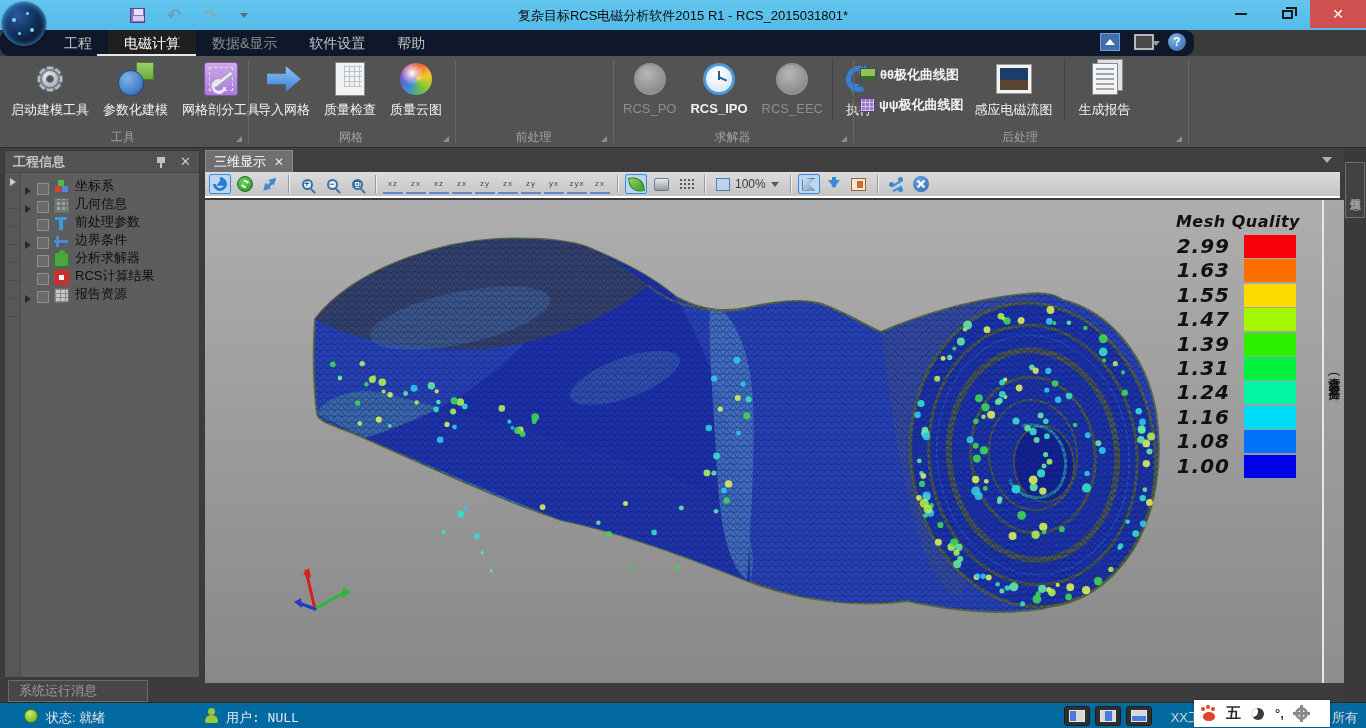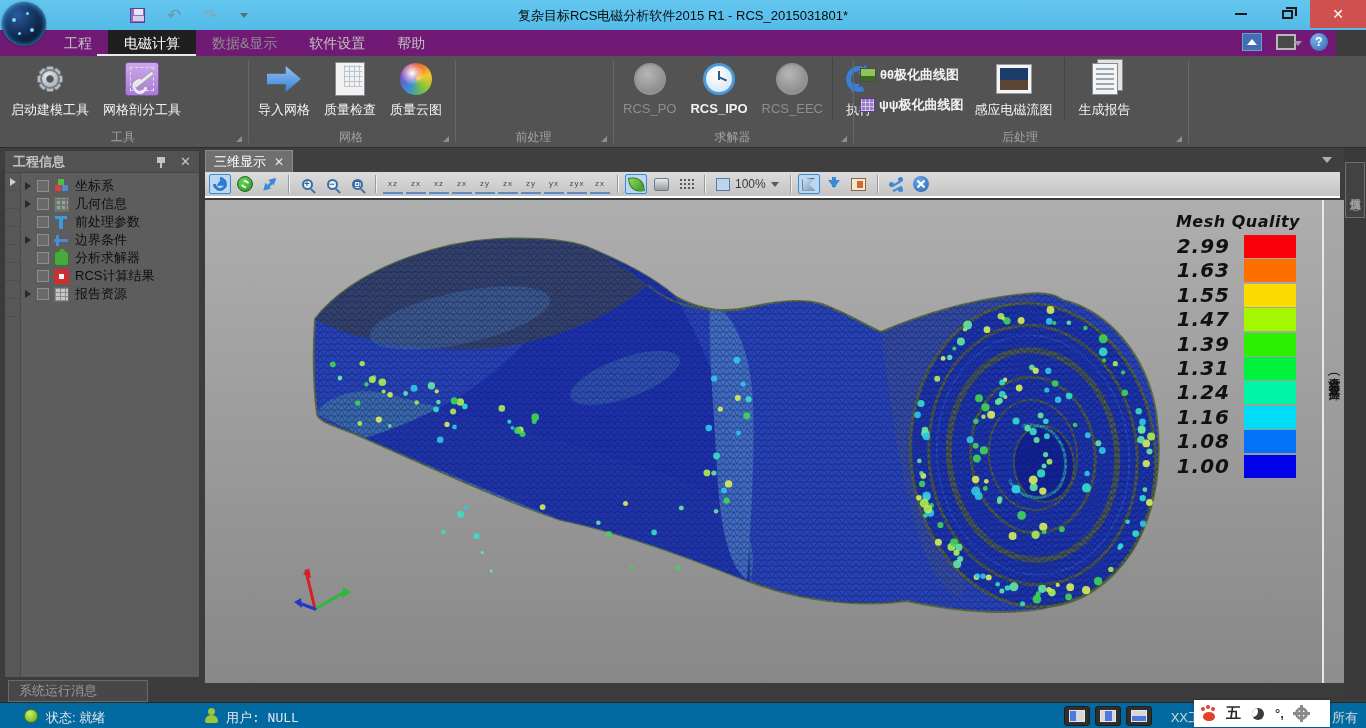--- a/index.html
+++ b/index.html
@@ -23,21 +23,21 @@
   .dd-tri { width:0; height:0; border-left:4px solid transparent; border-right:4px solid transparent; border-top:5px solid #57707c; }
   .title-text { position:absolute; left:0; right:0; top:7px; text-align:center; font-size:13px; color:#0b0b0b; }
   .win-btns { position:absolute; right:0; top:0; height:28px; display:flex; }
   .win-btn { width:46px; height:28px; display:flex; align-items:center; justify-content:center; color:#1a1a1a; }
   .min-bar { width:12px; height:2px; background:#1a1a1a; }
   .restore-ic { width:11px; height:9px; border:2px solid #1a1a1a; position:relative; background:transparent; }
   .restore-ic:before { content:''; position:absolute; left:2px; top:-5px; width:9px; height:7px; border:2px solid #1a1a1a; border-bottom:none; border-left:none; }
   .close-btn { width:56px; background:#d05050; color:#fff; font-size:14px; }
 
   
-  .menubar { position:absolute; left:0; top:30px; width:1336px; height:26px; background:#701a75; }
+  .menubar { position:absolute; left:0; top:30px; width:1194px; height:26px; background:#0f172a;border-radius:9px; }
   .menu-tabs { position:absolute; left:48px; top:0; height:26px; display:flex; }
   .menu-tab { padding:0 16px; height:26px; line-height:26px; font-size:14px; color:#c3c3c3; }
   .menu-tab.sel { background:#1f1f1f; color:#fff; box-shadow:inset 0 -2px 0 #e8e8e8; }
   .menu-tab.dim { color:#8f8f8f; }
   .menu-right { position:absolute; right:8px; top:3px; display:flex; align-items:center; gap:14px; }
   .collapse-btn { width:20px; height:18px; background:#3f6fae; border:1px solid #6f9fd0; display:flex; align-items:center; justify-content:center; }
   .collapse-btn b { width:0; height:0; border-left:5px solid transparent; border-right:5px solid transparent; border-bottom:6px solid #fff; }
   .display-btn { width:20px; height:16px; border:2px solid #b8b8b8; background:#4a4a4a; position:relative; }
   .display-btn:after { content:''; position:absolute; right:-8px; top:5px; border-left:4px solid transparent; border-right:4px solid transparent; border-top:5px solid #9a9a9a; }
   .help-btn { width:18px; height:18px; border-radius:50%; background:radial-gradient(circle at 35% 30%,#7fb4e8,#2b66b0); color:#fff; font-size:12px; font-weight:bold; text-align:center; line-height:18px; }
@@ -123,21 +123,21 @@
   .lp-title { flex:1; color:#c2c2c2; font-size:13px; font-weight:bold; }
   .pin-ic { width:10px; height:12px; position:relative; margin-right:14px; }
   .pin-ic:before { content:''; position:absolute; left:1px; top:1px; width:8px; height:6px; background:#c2c2c2; }
   .pin-ic:after { content:''; position:absolute; left:4px; top:7px; width:2px; height:5px; background:#c2c2c2; }
   .lp-close { color:#c8c8c8; font-size:13px; font-weight:bold; }
   .gutter { position:absolute; left:0; top:22px; bottom:0; width:16px; background:#575757; border-right:1px solid #4a4a4a; }
   .gutter .cell { height:18px; border-bottom:1px solid #4e4e4e; position:relative; }
   .gutter .cell.arrow:before { content:''; position:absolute; left:5px; top:5px; width:0; height:0;
     border-top:4px solid transparent; border-bottom:4px solid transparent; border-left:6px solid #d0d0d0; }
   .tree { position:absolute; left:16px; top:26px; right:2px; }
-  .trow { height:18px; display:flex; align-items:center; font-size:13px; color:#0e0e0e; }
+  .trow { height:18px; display:flex; align-items:flex-end; font-size:13px; color:#0e0e0e; }
   .texp { width:14px; display:flex; justify-content:center; }
   .texp.on:before { content:''; width:0; height:0; border-top:4px solid transparent; border-bottom:4px solid transparent; border-left:6px solid #2a2a2a; }
   .tcheck { width:12px; height:12px; border:1px solid #8e8e8e; background:#6a6a6a; margin:0 5px 0 2px; }
   .ticon { width:15px; height:15px; margin-right:6px; position:relative; }
   .ti-0:before { content:''; position:absolute; left:1px; top:6px; width:6px; height:6px; background:#d84040;
     box-shadow:7px 0 0 #4a8ad8, 3px -6px 0 #58b848; }
   .ti-1 { background:#9aa0a8; border:1px solid #6a6a6a;
     background-image:repeating-linear-gradient(0deg,#6f7b68 0 2px,transparent 2px 5px),repeating-linear-gradient(90deg,#6f7b68 0 2px,transparent 2px 5px); }
   .ti-2:before { content:''; position:absolute; left:1px; top:1px; width:12px; height:3px; background:#3a9ade; }
   .ti-2:after { content:''; position:absolute; left:5px; top:1px; width:4px; height:13px; background:#3a9ade; }
@@ -290,20 +290,29 @@
             <div class="gear-w">
               <div class="bar"></div>
               <div class="bar r45"></div>
               <div class="bar r90"></div>
               <div class="bar r135"></div>
               <div class="hub"></div>
               <div class="hole"></div>
             </div>
           </div>
         <div class="lbl">启动建模工具</div>
+      </div>
+      <div class="rbtn">
+        <div class="ric">
+            <div class="param-w">
+              <div class="sq"></div>
+              <div class="ball"></div>
+            </div>
+          </div>
+        <div class="lbl">参数化建模</div>
       </div>
       <div class="rbtn">
         <div class="ric">
             <div class="meshtool-w">
               <div class="wr"></div>
             </div>
           </div>
         <div class="lbl">网格剖分工具</div>
       </div>
     </div>

